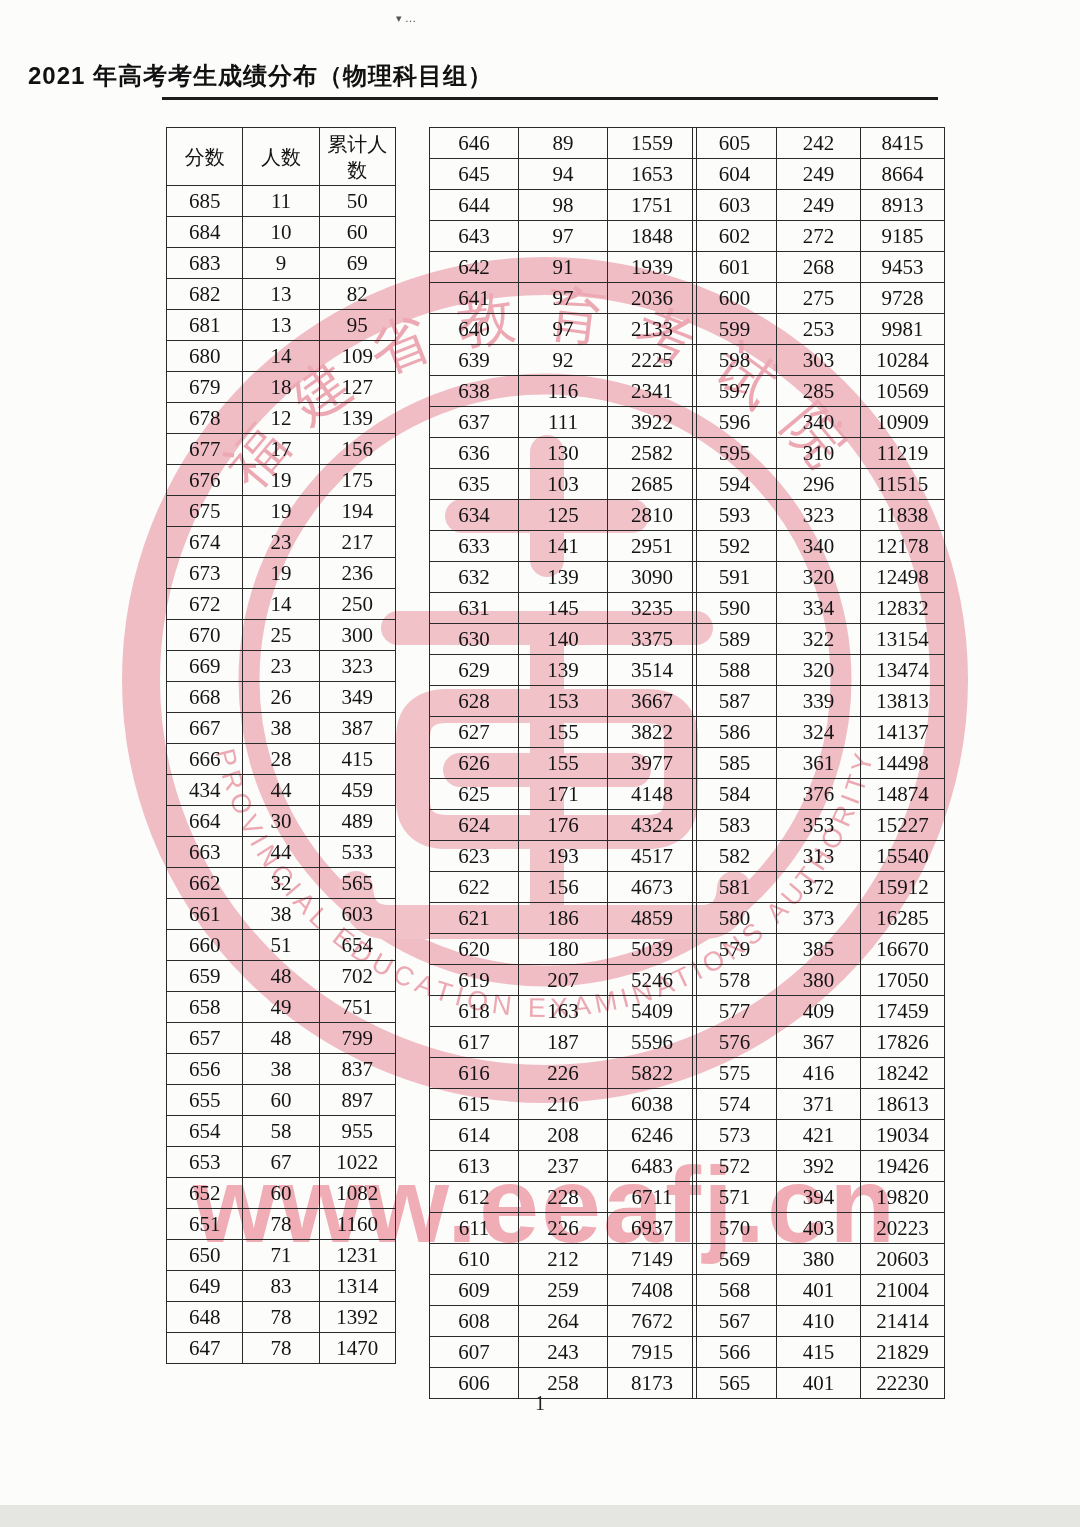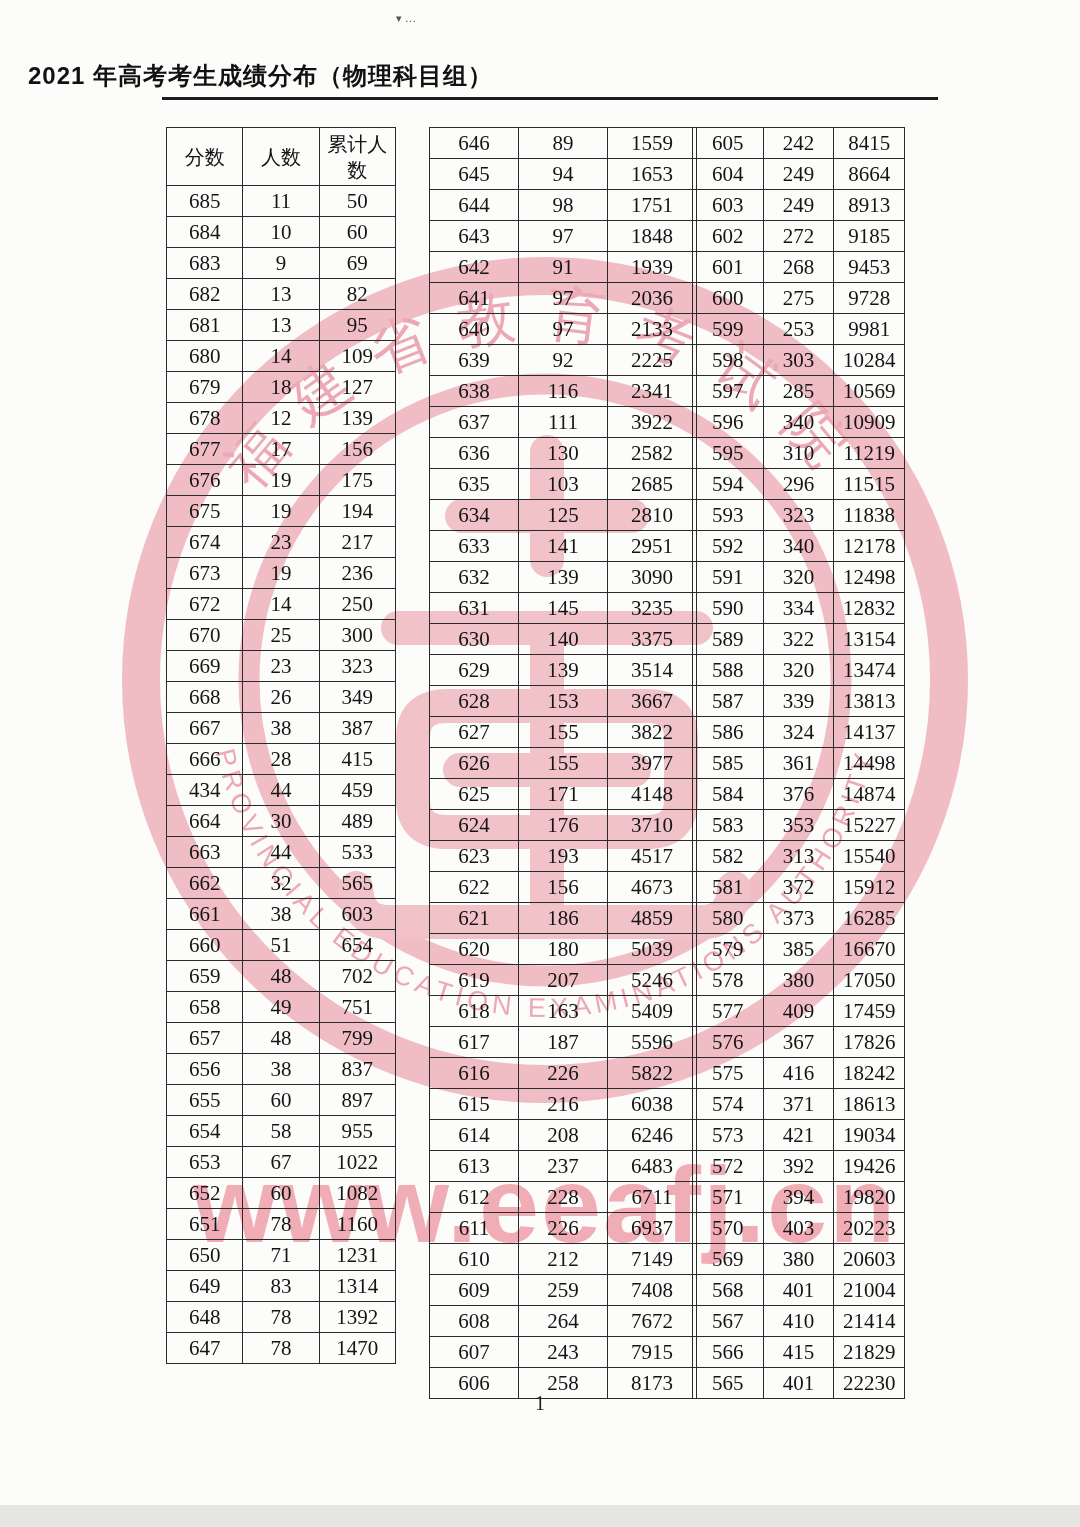--- a/index.html
+++ b/index.html
@@ -38,21 +38,21 @@
     text-align:center;vertical-align:middle;
     font-family:"Liberation Serif", serif;
     font-size:21px;font-weight:400;color:#141414;
     padding:0 3px;overflow:hidden;
   }
   table.score th{font-size:20px;line-height:1.3;word-break:break-all;}
   table.score tbody tr{height:31px;}
   table.score thead tr{height:58px;}
   .t1{left:166px;top:127px;width:230px;}
   .t2{left:429px;top:127px;width:268px;}
-  .t3{left:692px;top:127px;width:213px;}
+  .t3{left:692px;top:127px;width:253px;}
   .page-number{
     position:absolute;top:1392px;left:0;width:1080px;text-align:center;
     font-family:"Liberation Serif", serif;font-size:20px;color:#222;
   }
   .scan-band{
     position:absolute;left:0;bottom:0;width:100%;height:22px;
     background:#dededa;opacity:.75;
   }
 </style>
 </head>
@@ -411,21 +411,21 @@
             <td>3977</td>
           </tr>
           <tr>
             <td>625</td>
             <td>171</td>
             <td>4148</td>
           </tr>
           <tr>
             <td>624</td>
             <td>176</td>
-            <td>3710</td>
+            <td>4324</td>
           </tr>
           <tr>
             <td>623</td>
             <td>193</td>
             <td>4517</td>
           </tr>
           <tr>
             <td>622</td>
             <td>156</td>
             <td>4673</td>

